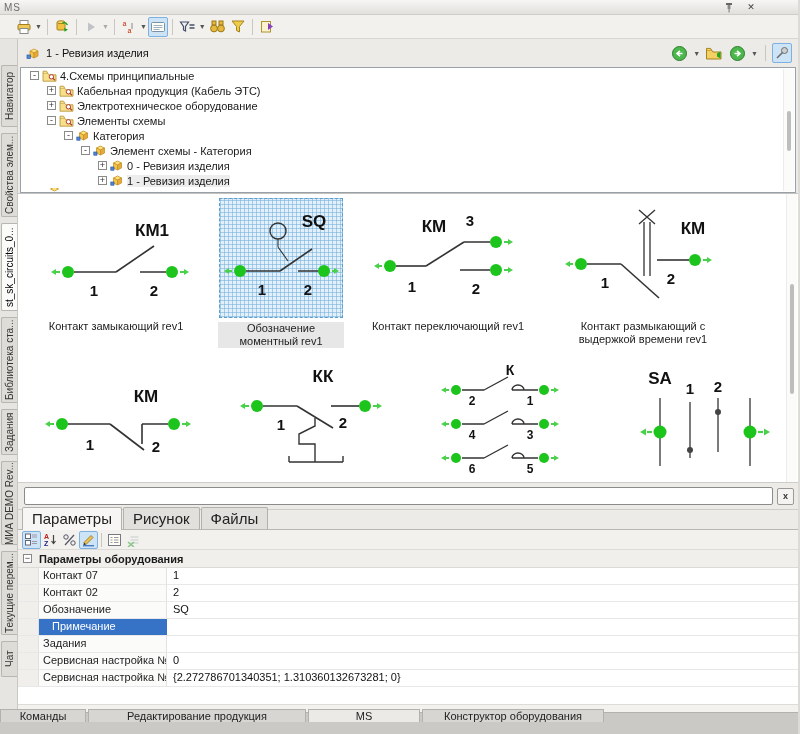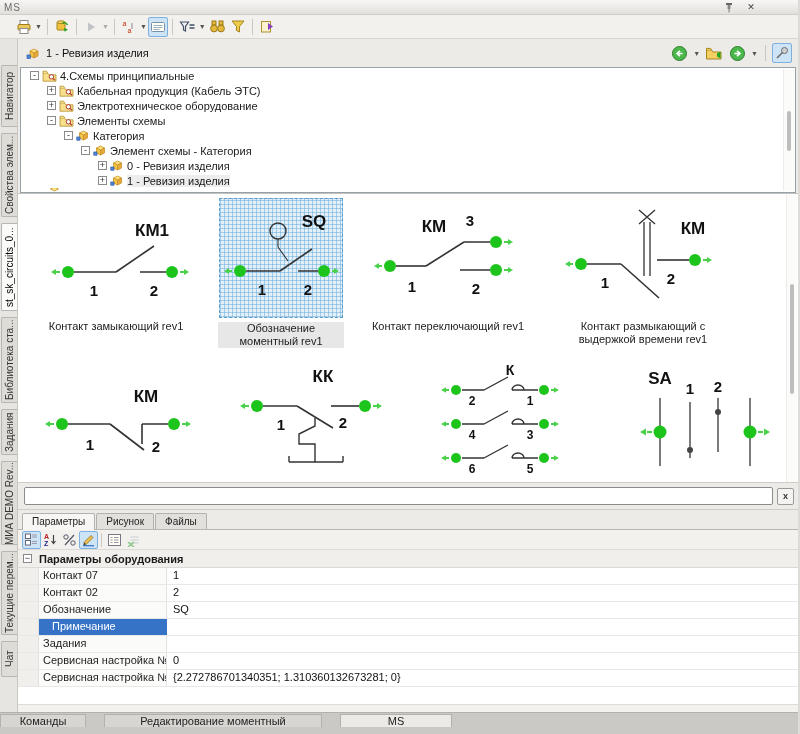--- a/index.html
+++ b/index.html
@@ -69,40 +69,40 @@
   .tile svg .tn-s { font-size:12px; font-weight:600; }
 
   
   .searchrow { height:27px; display:flex; align-items:center; padding:0 4px 0 6px; gap:4px; border-top:1px solid #cfcdc9; flex:0 0 auto;}
   .searchrow input { flex:1 1 auto; height:18px; border:1px solid #8b8b8b; border-radius:2px; background:#fff; font-size:11px; padding:0 4px; font-family:"Liberation Sans",sans-serif;}
   .clearbtn { width:17px; height:17px; border:1px solid #9a9a9a; border-radius:2px; background:#f4f3f1; font-size:9px; font-weight:700; color:#333; display:flex; align-items:center; justify-content:center;}
 
   
   .paramspanel { flex:1 1 auto; display:flex; flex-direction:column; border-top:1px solid #cfcdc9; min-height:0; background:#ecebe8;}
   .ptabs { height:19px; display:flex; align-items:flex-end; padding-left:4px; gap:1px; flex:0 0 auto;}
-  .ptab { padding:2px 9px 2px 9px; font-size:10px; color:#222; border:1px solid #b3b1ad; border-bottom:none; background:#e2e0dc; border-radius:2px 2px 0 0;}
+  .ptab { padding:2px 9px 2px 9px; font-size:15px; color:#222; border:1px solid #b3b1ad; border-bottom:none; background:#e2e0dc; border-radius:2px 2px 0 0;}
   .ptab.active { background:#f7f6f4; position:relative; top:1px; padding-bottom:3px;}
   .ptoolbar { height:21px; background:#f2f1ee; border-top:1px solid #b9b7b3; border-bottom:1px solid #dddbd7; display:flex; align-items:center; padding-left:4px; flex:0 0 auto;}
   .pbtn { height:18px; min-width:19px; display:flex; align-items:center; justify-content:center; border:1px solid transparent; border-radius:2px;}
   .pbtn.active { background:#cde3f6; border-color:#7eb0e0;}
   .pbtn.disabled { opacity:.5; }
   .psep { width:1px; height:14px; background:#c9c7c2; margin:0 3px;}
   .pgrid { flex:1 1 auto; background:#fff; overflow:hidden; display:flex; flex-direction:column;}
   .grouprow { height:18px; display:flex; align-items:center; background:#f0efec; border-bottom:1px solid #dcdad6; flex:0 0 auto;}
   .grouprow .cbox { width:9px; height:9px; border:1px solid #888; background:#fff; font-size:9px; line-height:7px; text-align:center; margin:0 7px 0 5px; color:#333;}
   .grouprow .gtitle { font-weight:700; font-size:11px;}
   .prow { height:17px; display:flex; border-bottom:1px solid #e8e8e8; flex:0 0 auto;}
   .pgut { width:21px; background:#f0efec; border-right:1px solid #e0e0e0; flex:0 0 auto;}
   .plabel { width:128px; padding:1px 4px; background:#fbfbfa; border-right:1px solid #e2e2e2; font-size:11px; color:#222; overflow:hidden; white-space:nowrap; flex:0 0 auto;}
   .pvalue { flex:1 1 auto; padding:1px 6px; background:#fff; font-size:11px; color:#111; overflow:hidden; white-space:nowrap;}
   .prow.selected .plabel { background:#3672c6; color:#fff; border-right-color:#3672c6;padding-left:13px;}
   .hscroll { height:8px; background:#f3f2ef; border-top:1px solid #dedcd8; flex:0 0 auto;}
 
   
-  .bottombar { height:22px; background:#cbc9c5; border-top:1px solid #b3b1ad; display:flex; align-items:flex-start; gap:18px; padding:1px 0 0 0; flex:0 0 auto;}
+  .bottombar { height:22px; background:#cbc9c5; border-top:1px solid #b3b1ad; display:flex; align-items:flex-end; gap:2px; padding:1px 0 12px 0; flex:0 0 auto;}
   .btab { background:#d8d6d2; border:1px solid #b3b1ad; border-bottom:none; display:flex; align-items:center; justify-content:center; font-size:11px; color:#222; padding:0 8px;}
   .btab.active { background:#eceae7; }
 </style>
 </head>
 <body>
 
 <div class="window">
 
   <div class="titlebar">
     <span class="title">MS</span>
@@ -648,17 +648,18 @@
           </div>
         </div>
         <div class="hscroll"></div>
       </div>
 
     </div>
   </div>
 
   <div class="bottombar">
     <span class="btab" style="width:86px">Команды</span>
-    <span class="btab" style="width:218px">Редактирование моментный</span>
+    <span class="btab" style="width:218px">Редактирование продукция</span>
     <span class="btab active" style="width:112px">MS</span>
+    <span class="btab" style="width:182px">Конструктор оборудования</span>
   </div>
 
 </div>
 
 </body></html>

